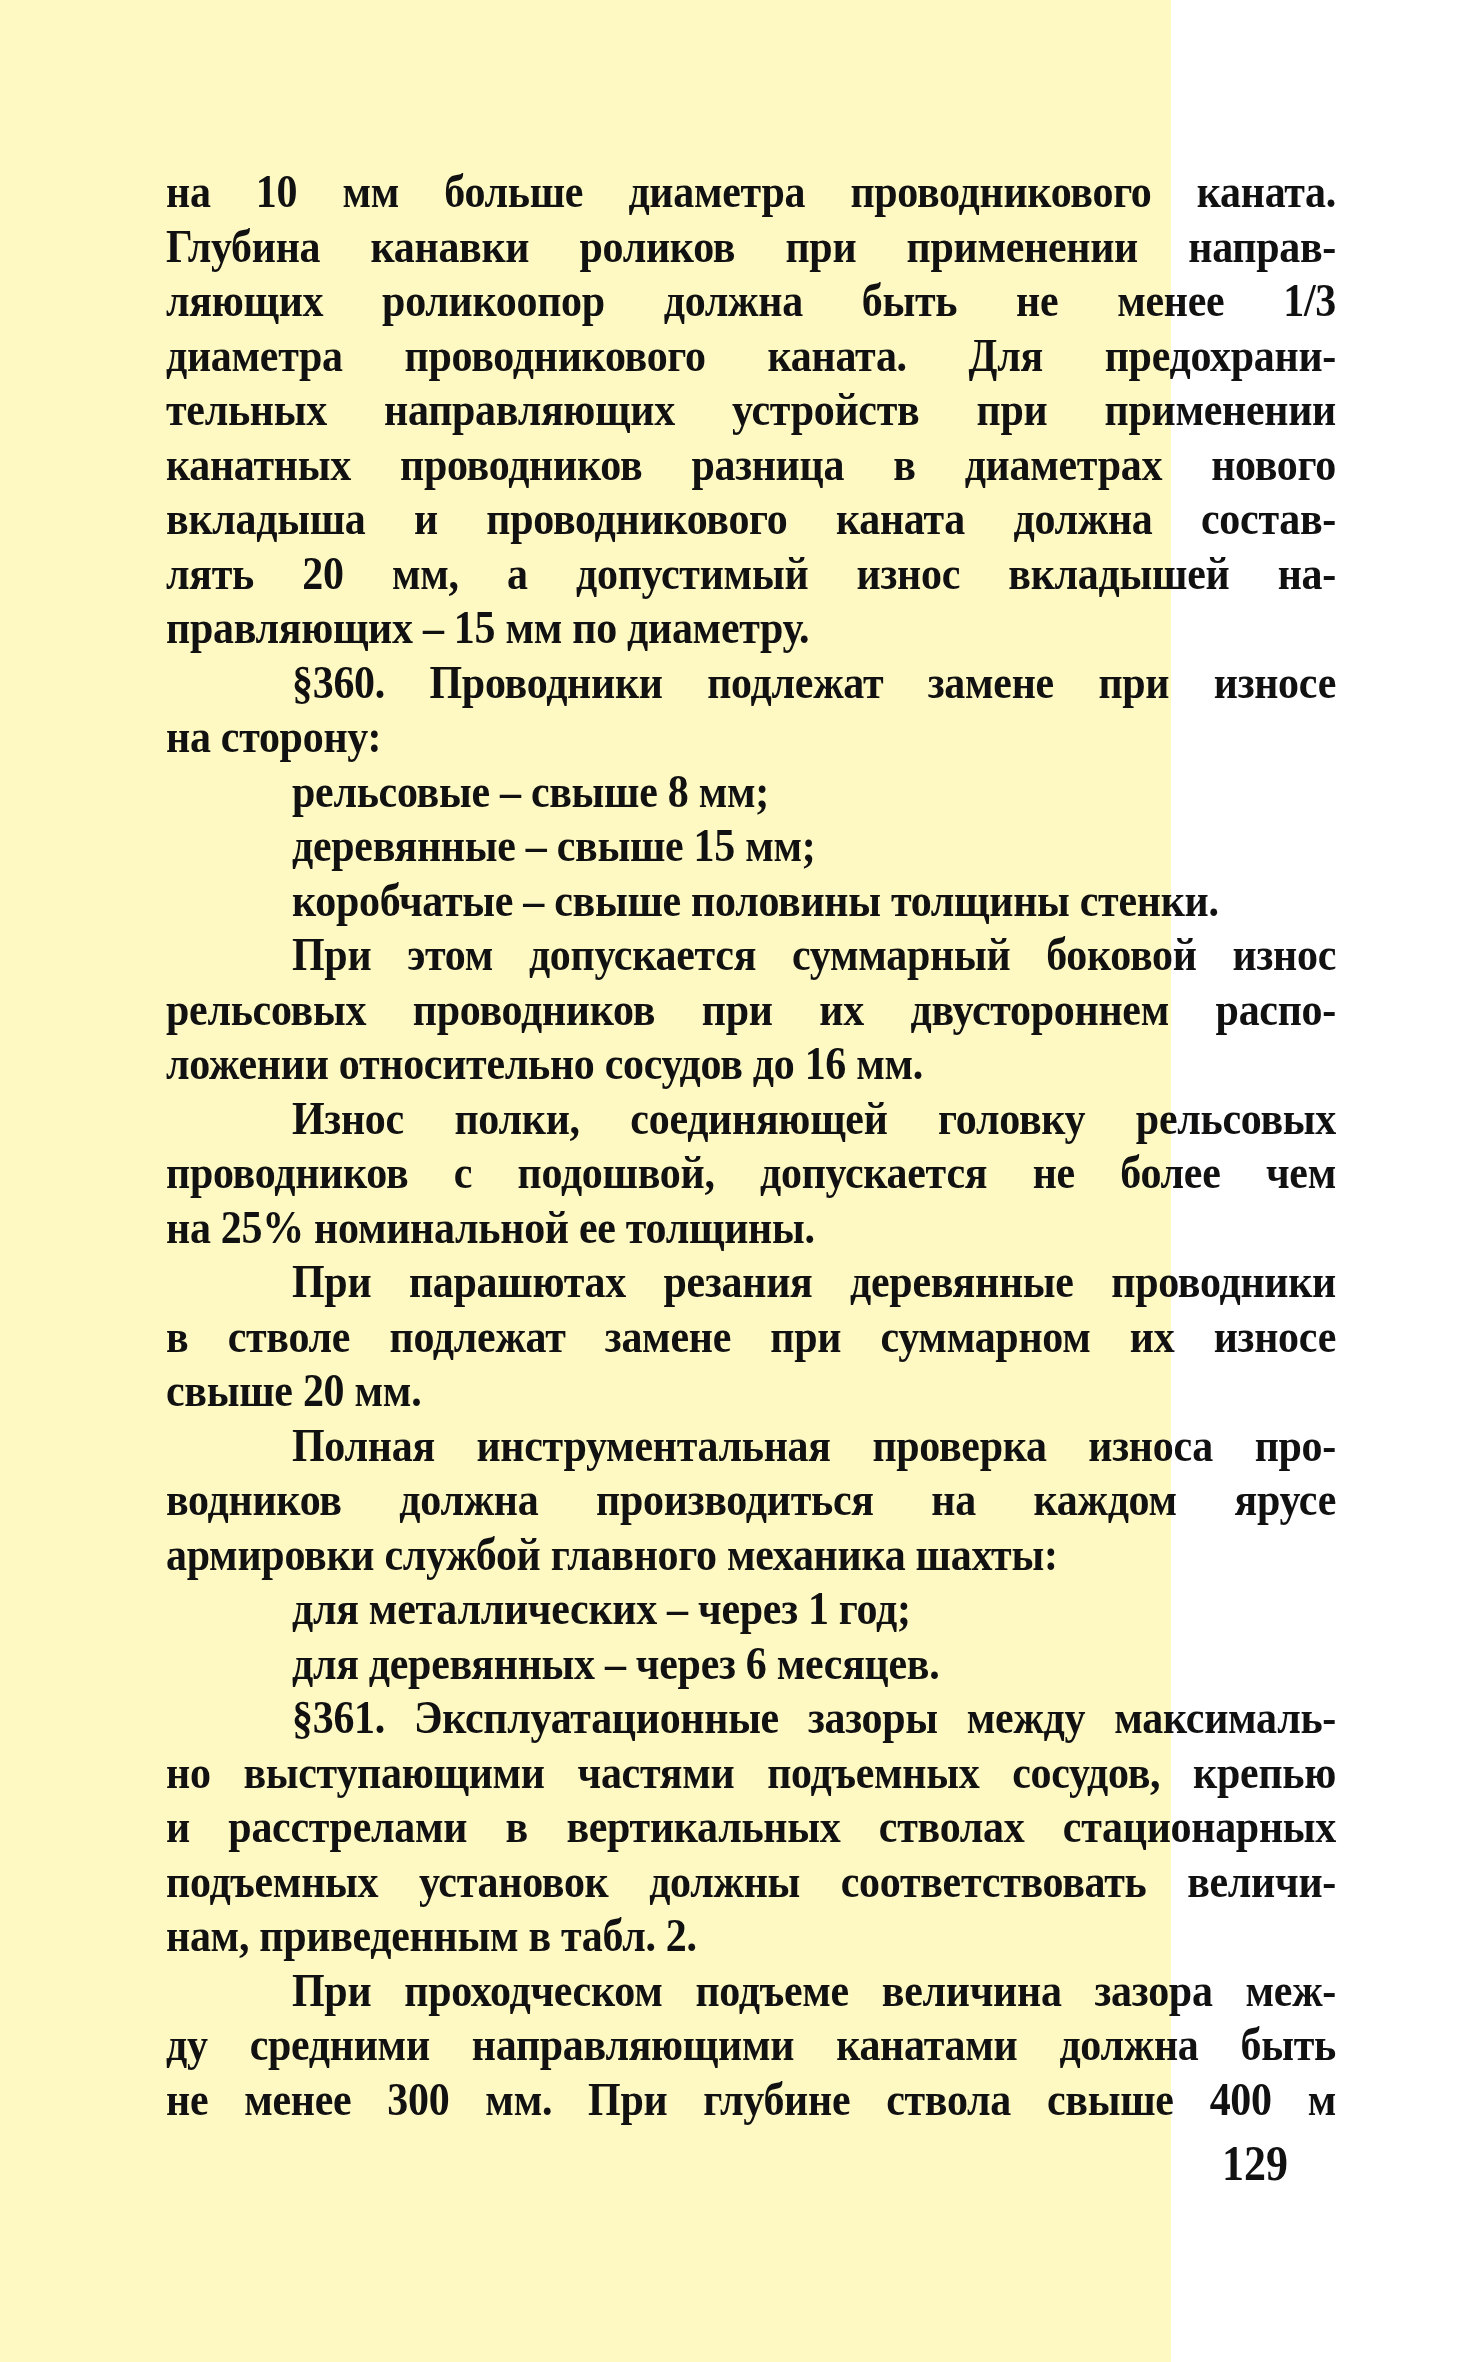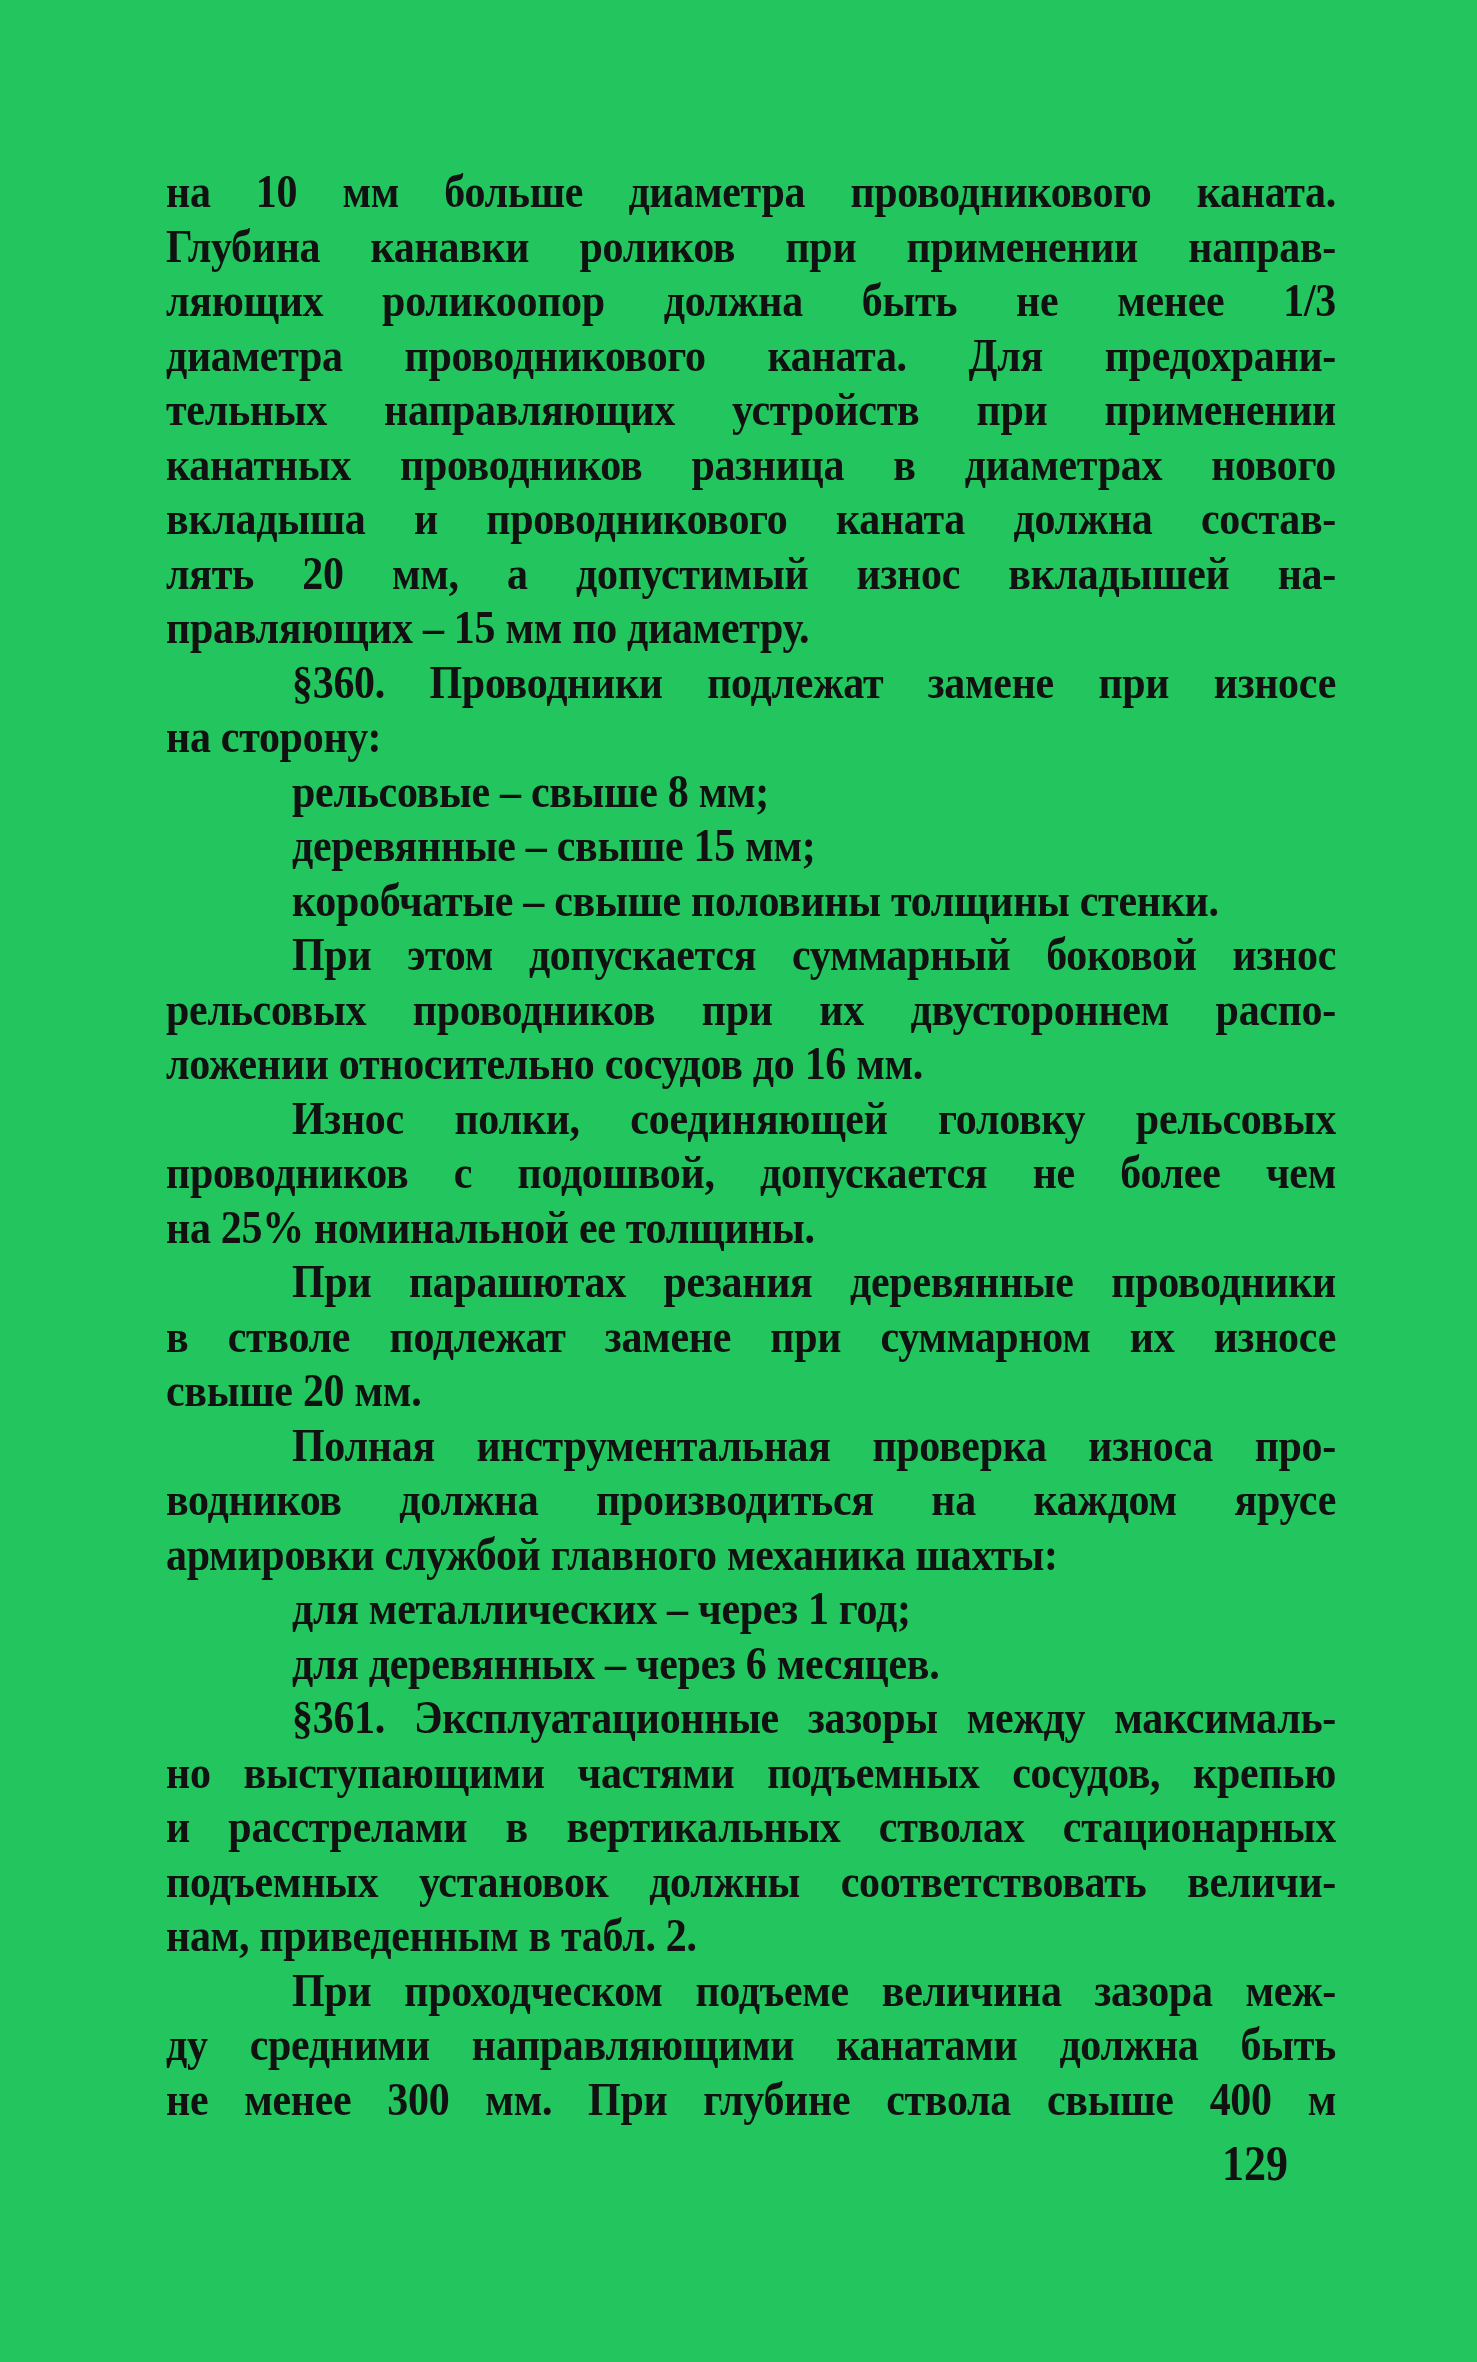--- a/index.html
+++ b/index.html
@@ -1,17 +1,17 @@
 <!DOCTYPE html>
 <html><head>
 <meta charset="utf-8">
 <style>
   html, body { margin: 0; padding: 0; background: #ffffff; }
   body { width: 1477px; height: 2362px; position: relative; overflow: hidden; }
-  .page { position: absolute; left: 0; top: 0; width: 1477px; height: 2362px; background: #22c55e; }
+  .page { position: absolute; left: 0; top: 0; width: 1171px; height: 2362px; background: #fef9c3; }
   .text-block { position: absolute; left: 166px; top: 164px; width: 1170px; }
   .line {
     height: 54.5px; line-height: 54.5px;
     font-family: "Liberation Serif", "DejaVu Serif", serif;
     font-weight: bold; font-size: 42px; color: #111;
     white-space: nowrap; overflow: visible;
     transform: scaleY(1.12); transform-origin: center;
     letter-spacing: -0.3px;
   }
   .line.full { text-align: justify; text-align-last: justify; white-space: normal; }

